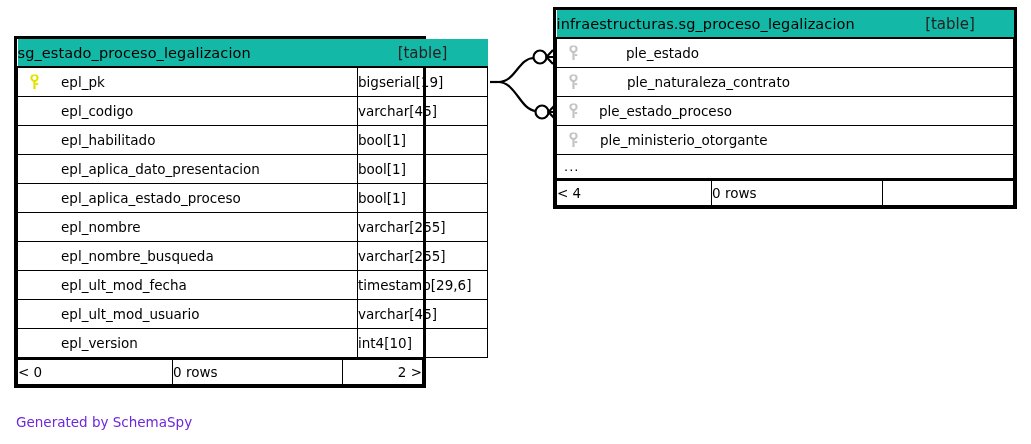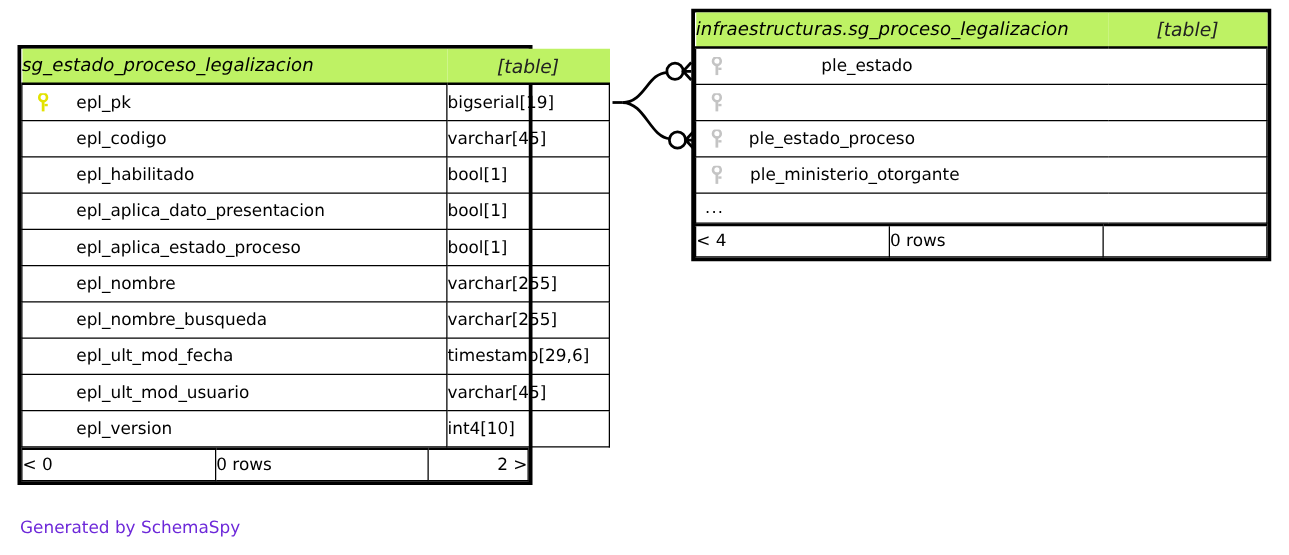--- a/index.html
+++ b/index.html
@@ -33,25 +33,24 @@
     table-layout: fixed;
   }
   .entity td, .entity th {
     border: 1px solid #000000;
     padding: 0;
     font-weight: normal;
     vertical-align: middle;
   }
 
   .title-row td {
-    background: #bef264;
+    background: #14b8a6;
     border: none;
     border-bottom: 2px solid #000000;
     height: 27px;
-    font-style: italic;
   }
   .title-name {
     font-weight: bold;
     font-size: 14.5px;
     color: #000000;
     padding-left: 11px;
     white-space: nowrap;
     letter-spacing: 0.1px;
   }
   .title-tag {
@@ -265,31 +264,32 @@
           <td class="title-tag">[table]</td>
         </tr>
 
         <tr class="col-row">
           <td class="col-name" colspan="2">
             <svg class="key-icon" viewBox="0 0 11 15">
               <circle cx="5.5" cy="3.4" r="3.1" fill="none" stroke="#c4c4c4" stroke-width="2.1"></circle>
               <rect x="4.4" y="5.6" width="2.2" height="9" fill="#c4c4c4"></rect>
               <rect x="6.6" y="8.6" width="2.6" height="1.9" fill="#c4c4c4"></rect>
             </svg>
-            <span class="label" style="padding-left:100px">ple_estado</span>
+            <span class="label" style="padding-left:69px">ple_estado</span>
           </td>
         </tr>
 
         <tr class="col-row">
           <td class="col-name" colspan="2">
             <svg class="key-icon" viewBox="0 0 11 15">
               <circle cx="5.5" cy="3.4" r="3.1" fill="none" stroke="#c4c4c4" stroke-width="2.1"></circle>
               <rect x="4.4" y="5.6" width="2.2" height="9" fill="#c4c4c4"></rect>
               <rect x="6.6" y="8.6" width="2.6" height="1.9" fill="#c4c4c4"></rect>
             </svg>
+            <span class="label" style="padding-left:70px">ple_naturaleza_contrato</span>
           </td>
         </tr>
 
         <tr class="col-row">
           <td class="col-name" colspan="2">
             <svg class="key-icon" viewBox="0 0 11 15">
               <circle cx="5.5" cy="3.4" r="3.1" fill="none" stroke="#c4c4c4" stroke-width="2.1"></circle>
               <rect x="4.4" y="5.6" width="2.2" height="9" fill="#c4c4c4"></rect>
               <rect x="6.6" y="8.6" width="2.6" height="1.9" fill="#c4c4c4"></rect>
             </svg>

